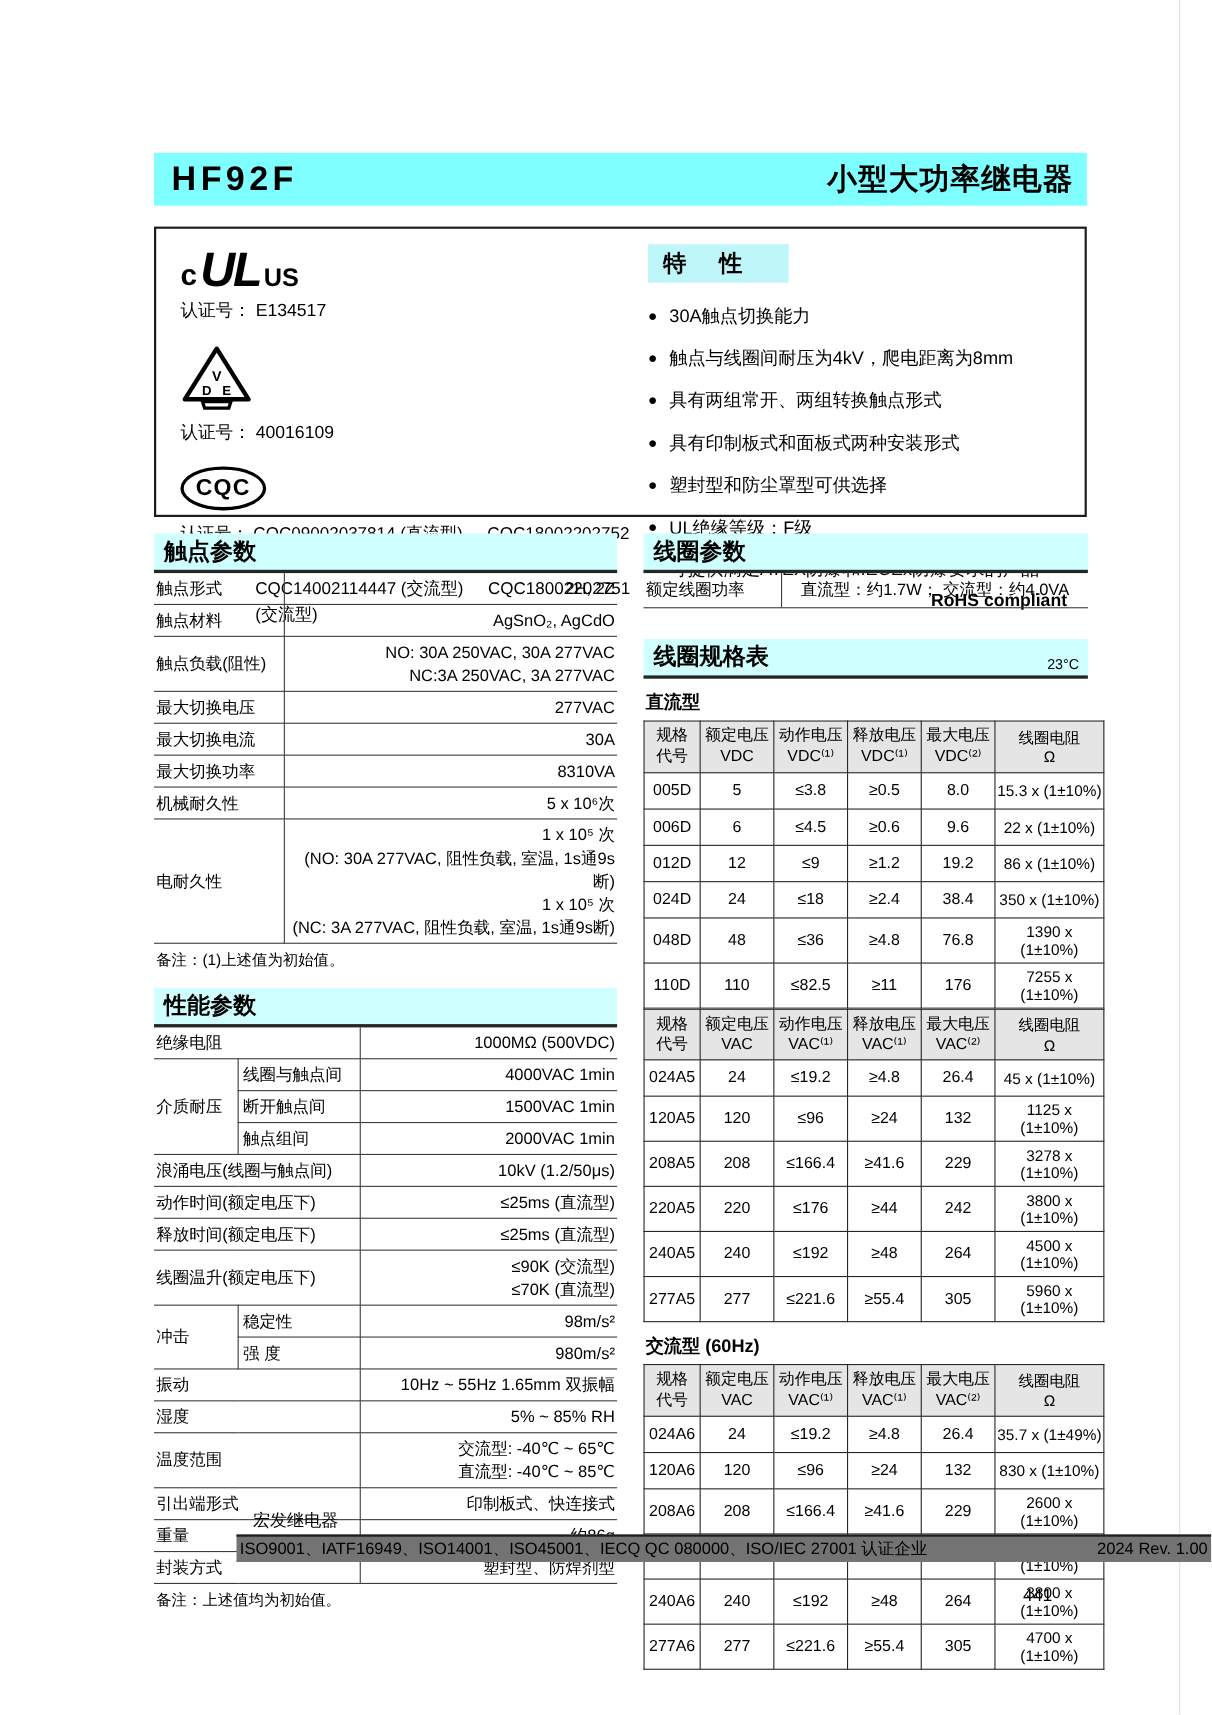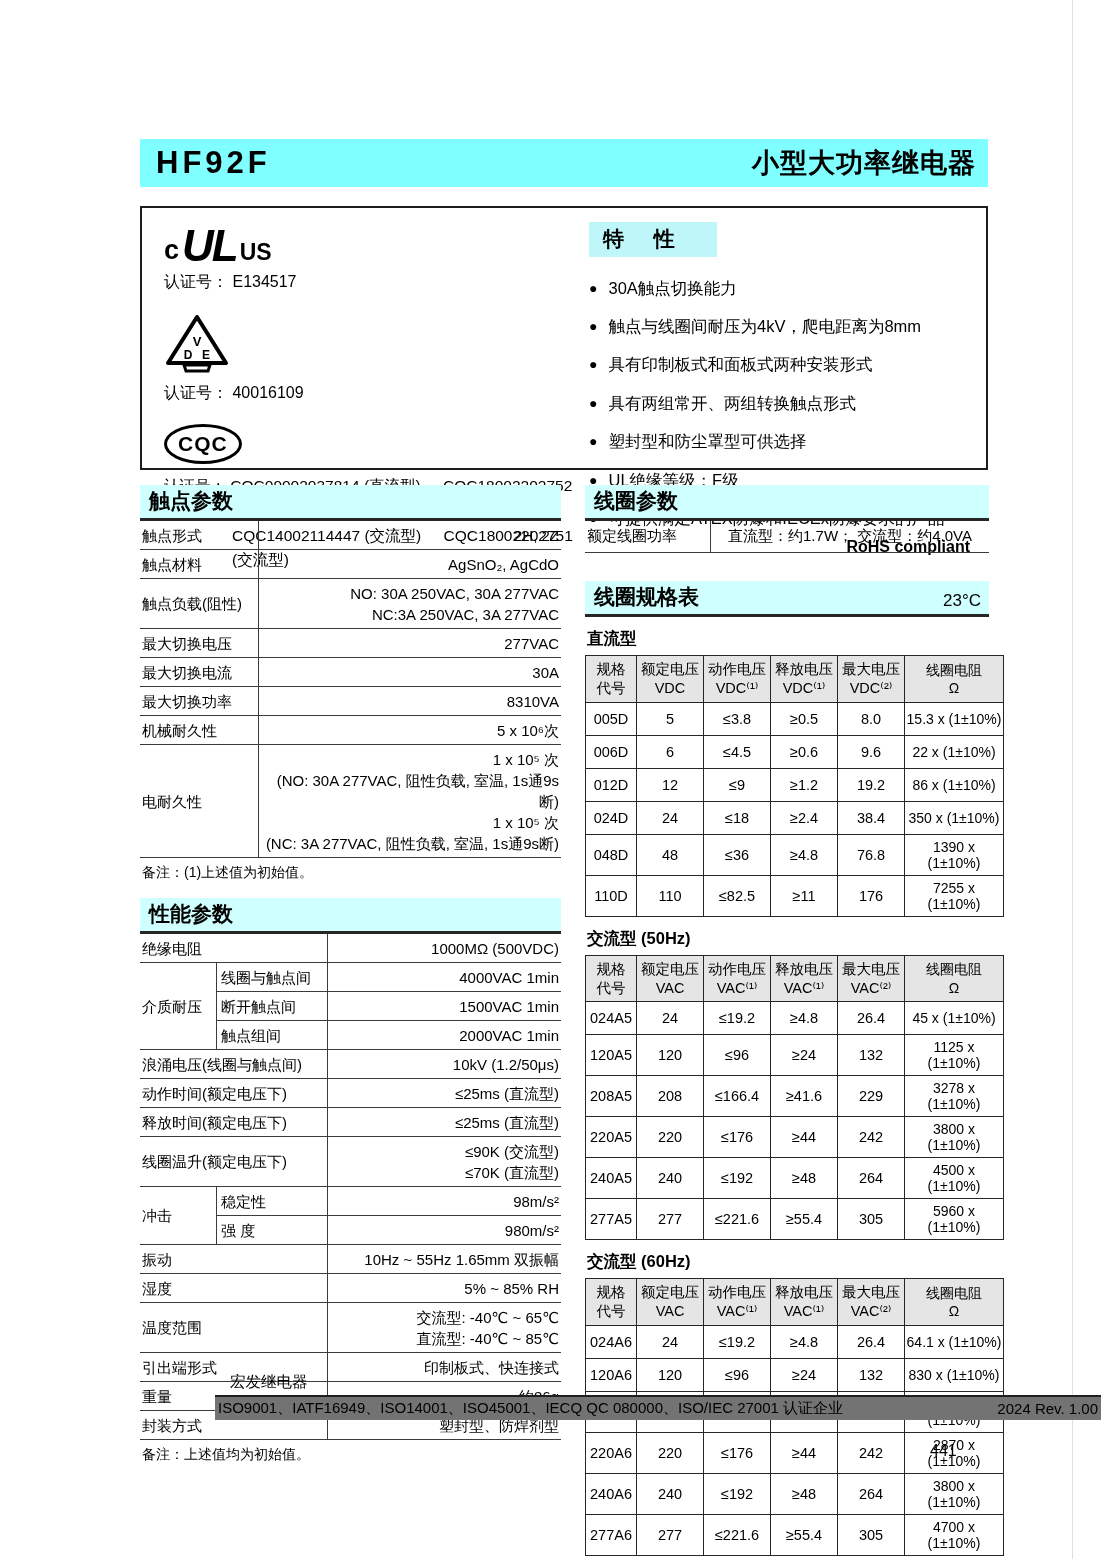--- a/index.html
+++ b/index.html
@@ -32,21 +32,21 @@
   .features{flex:1;padding:8px 16px 0 2px;box-sizing:border-box;display:flex;flex-direction:column;}
   .feat-title{display:inline-block;align-self:flex-start;background:#BFF6FA;font-size:21px;font-weight:bold;
     padding:3px 30px 4px 14px;letter-spacing:12px;margin:6px 0 12px;}
   .feat-item{font-size:16.5px;margin:8.5px 0;line-height:1.3;}
   .bullet{font-size:14px;margin-right:11px;vertical-align:1px;}
   .rohs{text-align:right;font-weight:bold;font-size:16px;margin-top:auto;margin-bottom:8px;}
 
   
   .secband{background:#CFFFFF;border-bottom:3px solid #262626;font-size:21px;font-weight:bold;
     padding:2px 8px 3px 9px;display:flex;justify-content:space-between;align-items:flex-end;}
-  .secband .temp{font-size:17px;font-weight:normal;}
+  .secband .temp{font-size:13px;font-weight:normal;}
 
   
   .leftcol{position:absolute;left:140px;top:485px;width:421px;}
   table{border-collapse:collapse;width:100%;}
   .kt{font-size:15px;line-height:1.4;}
   .kt td{border-bottom:1px solid #3c3c3c;padding:3.5px 4px;vertical-align:middle;}
   .kt .cl{width:112px;border-right:1px solid #3c3c3c;padding-left:2px;}
   .kt .cv{text-align:right;white-space:pre-line;padding-right:2px;}
   .note{font-size:14px;margin:6px 2px 16px;}
 
@@ -127,22 +127,22 @@
           <span class="num">CQC14002114447 (交流型)</span>
           <span>CQC18002202751 (交流型)</span>
         </div>
       </div>
     </div>
 
     <div class="features">
       <span class="feat-title">特 性</span>
       <div class="feat-item"><span class="bullet">●</span><span>30A触点切换能力</span></div>
       <div class="feat-item"><span class="bullet">●</span><span>触点与线圈间耐压为4kV，爬电距离为8mm</span></div>
+      <div class="feat-item"><span class="bullet">●</span><span>具有两组常开、两组转换触点形式</span></div>
       <div class="feat-item"><span class="bullet">●</span><span>具有印制板式和面板式两种安装形式</span></div>
-      <div class="feat-item"><span class="bullet">●</span><span>具有两组常开、两组转换触点形式</span></div>
       <div class="feat-item"><span class="bullet">●</span><span>塑封型和防尘罩型可供选择</span></div>
       <div class="feat-item"><span class="bullet">●</span><span>UL绝缘等级：F级</span></div>
       <div class="feat-item"><span class="bullet">●</span><span>可提供满足ATEX防爆和IECEx防爆要求的产品</span></div>
       <div class="rohs">RoHS compliant</div>
     </div>
   </div>
 
   <div class="leftcol">
     <div class="secband">
       <span>触点参数</span>
@@ -342,21 +342,20 @@
             <td>110D</td>
             <td>110</td>
             <td>≤82.5</td>
             <td>≥11</td>
             <td>176</td>
             <td class="c5">7255 x (1±10%)</td>
           </tr>
     </tbody>
       </table>
 
-    <div class="subhead">交流型 (50Hz)</div>
     <table class="ct">
       <tbody>
           <tr>
             <th class="c0">规格
 代号</th>
             <th class="c1">额定电压
 VAC</th>
             <th class="c2">动作电压
 VAC⁽¹⁾</th>
             <th class="c3">释放电压
@@ -433,21 +432,21 @@
 VAC⁽²⁾</th>
             <th class="c5">线圈电阻
 Ω</th>
           </tr>
       <tr>
             <td>024A6</td>
             <td>24</td>
             <td>≤19.2</td>
             <td>≥4.8</td>
             <td>26.4</td>
-            <td class="c5">64.1 x (1±10%)</td>
+            <td class="c5">35.7 x (1±49%)</td>
           </tr>
       <tr>
             <td>120A6</td>
             <td>120</td>
             <td>≤96</td>
             <td>≥24</td>
             <td>132</td>
             <td class="c5">830 x (1±10%)</td>
           </tr>
       <tr>

